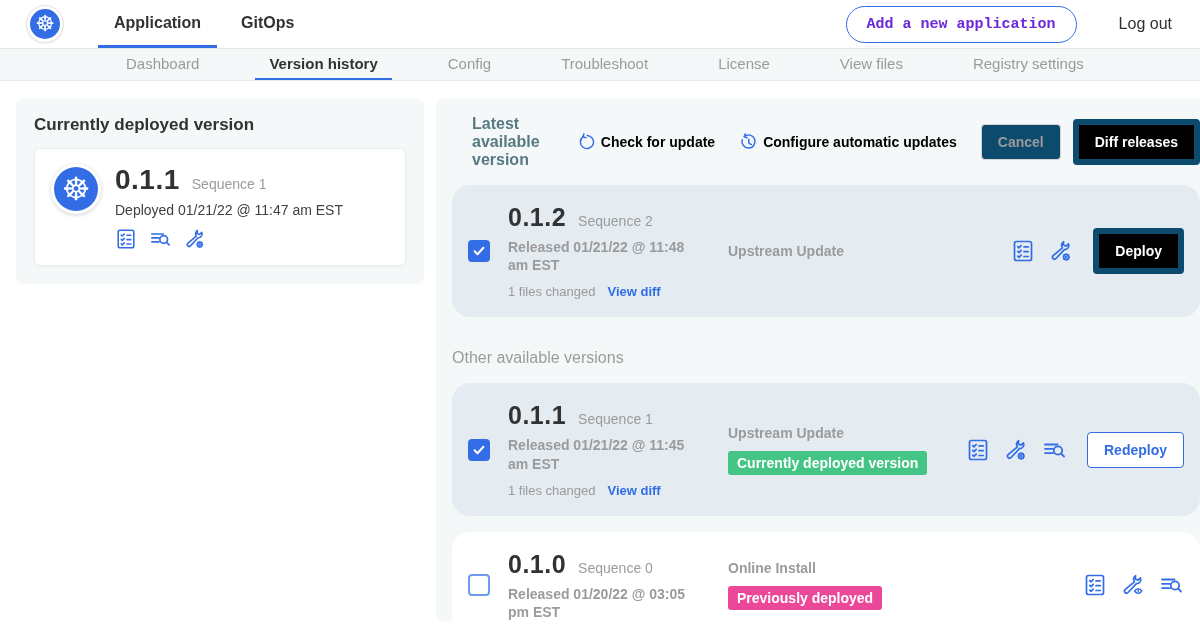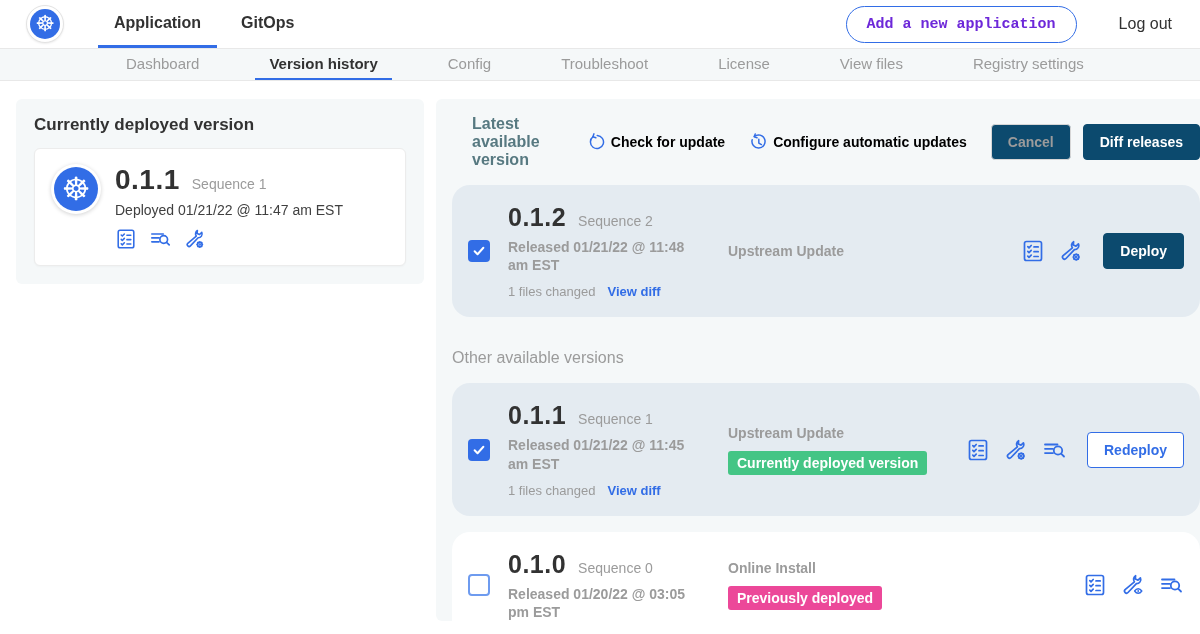--- a/index.html
+++ b/index.html
@@ -53,21 +53,21 @@
 
   
   .latest-header { display:flex; align-items:center;margin-left:20px; }
   .latest-title { font-size:16px; font-weight:bold; color:#577981; margin-right:14px; }
   .hlink { display:flex; align-items:center; gap:6px; color:#000000; font-size:14px; font-weight:bold;
     cursor:pointer; margin-right:24px; white-space:nowrap; }
   .hdr-spacer { flex:1; }
   .btn { border-radius:4px; font-size:14px; font-weight:bold; padding:9px 16px; cursor:pointer;
     font-family:inherit; white-space:nowrap; }
   .btn-cancel { background:#0c4a6e; border:1px solid #d6d6d6; color:#9b9b9b; margin-right:12px; }
-  .btn-primary { background:#0c4a6e; border:1px solid #0c4a6e; color:#fff; }
+  .btn-primary { background:#000000; border:6px solid #0c4a6e; color:#fff; }
   .btn-secondary { background:#fff; border:1px solid #326de6; color:#326de6; }
 
   .vrow { border-radius:18px; padding:18px 16px; display:flex; align-items:center; margin-top:16px; }
   .vrow.highlight { background:#e4ebf1; }
   .vrow.plain { background:#ffffff; }
   .checkbox { width:22px; height:22px; border-radius:4px; flex-shrink:0; margin-right:18px;
     display:flex; align-items:center; justify-content:center; cursor:pointer; align-self:center; }
   .checkbox.checked { background:#326de6; }
   .checkbox.unchecked { background:#fff; border:2px solid #6e9bef; }
   .vinfo { width:208px; flex-shrink:0; }

